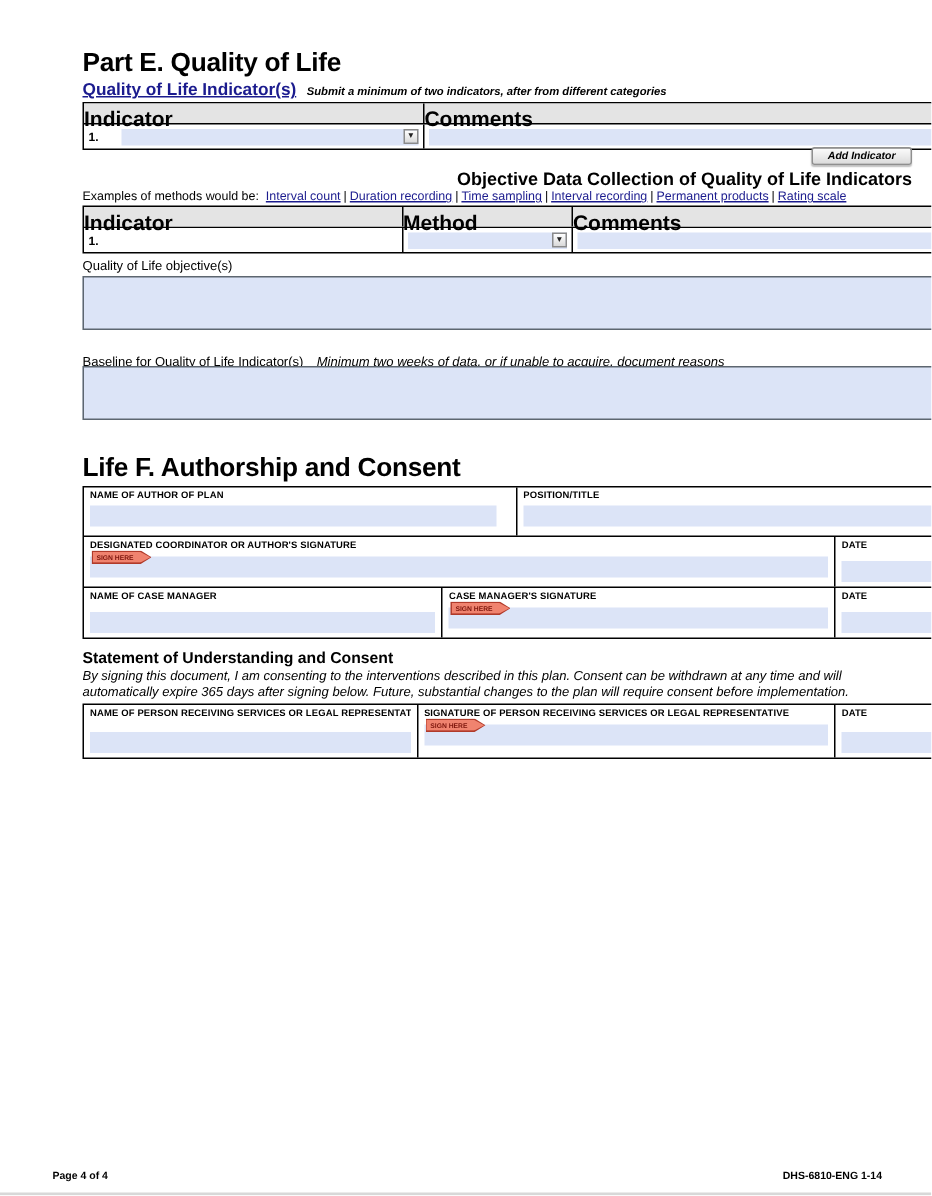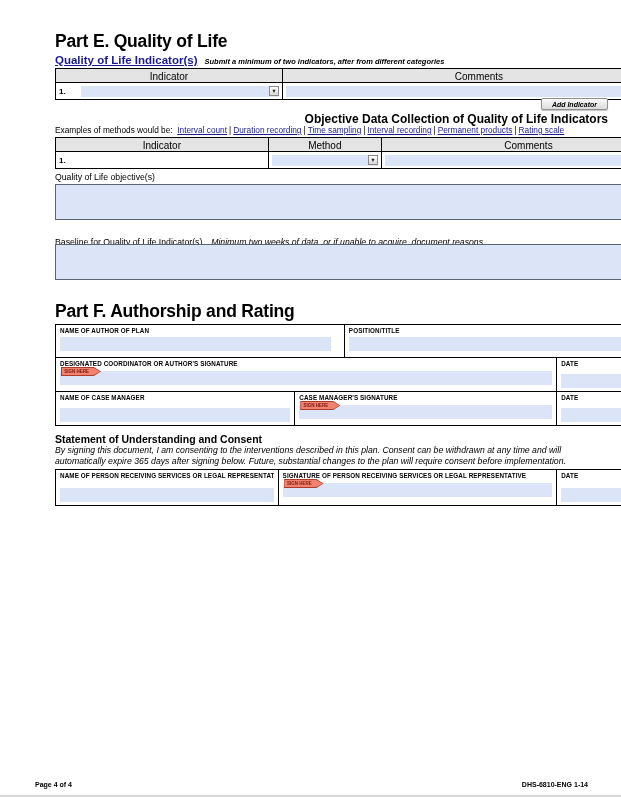--- a/index.html
+++ b/index.html
@@ -31,22 +31,22 @@
     font-size: 11.5px; font-weight: bold;
     color: var(--navy); text-decoration: underline; cursor: pointer;
   }
   .note-italic { font-size: 7.5px; font-style: italic; font-weight: 600; }
 
   
   .tbl { border: 1px solid #000; width: 100%; }
   .tr { display: flex; }
   .tr + .tr { border-top: 1px solid #000; }
   .th {
-    background: var(--gray-hdr); font-weight: normal; font-size: 10px;
-    text-align: center; padding: 2px 0; height: 13px;
+    background: var(--gray-hdr); font-weight: bold; font-size: 14px;
+    text-align: left; padding: 2px 0; height: 13px;
   }
   .cell { display: flex; align-items: center; padding: 0 3px; }
   .bl { border-left: 1px solid #000; }
   .row-data { height: 17px; }
   .rownum { font-size: 8px; font-weight: bold; width: 22px; flex: none; }
 
   .field { background: var(--blue); height: 11px; flex: 1; }
   .combo {
     background: var(--blue); height: 11px; flex: 1;
     display: flex; justify-content: flex-end; align-items: center;
@@ -180,21 +180,21 @@
 
   <div class="abs lbl-plain" style="top:172px">Quality of Life objective(s)</div>
   <div class="abs textarea" style="top:184px"></div>
 
   <div class="abs" style="top:231px">
     <span class="lbl-plain">Baseline for Quality of Life Indicator(s)</span>&nbsp;
     <span class="lbl-italic">Minimum two weeks of data, or if unable to acquire, document reasons</span>
   </div>
   <div class="abs textarea" style="top:244px"></div>
 
-  <div class="abs h1" style="top:301px">Part F. Authorship and Rating</div>
+  <div class="abs h1" style="top:301px">Life F. Authorship and Consent</div>
 
   <div class="abs ftbl" style="top:324px">
     <div class="frow" style="height:32px">
       <div class="fcell" style="width:46.5%">
         <div class="caps">NAME OF AUTHOR OF PLAN</div>
         <div class="ffield"></div>
       </div>
       <div class="fcell bl" style="width:53.5%">
         <div class="caps">POSITION/TITLE</div>
         <div class="ffield full"></div>

